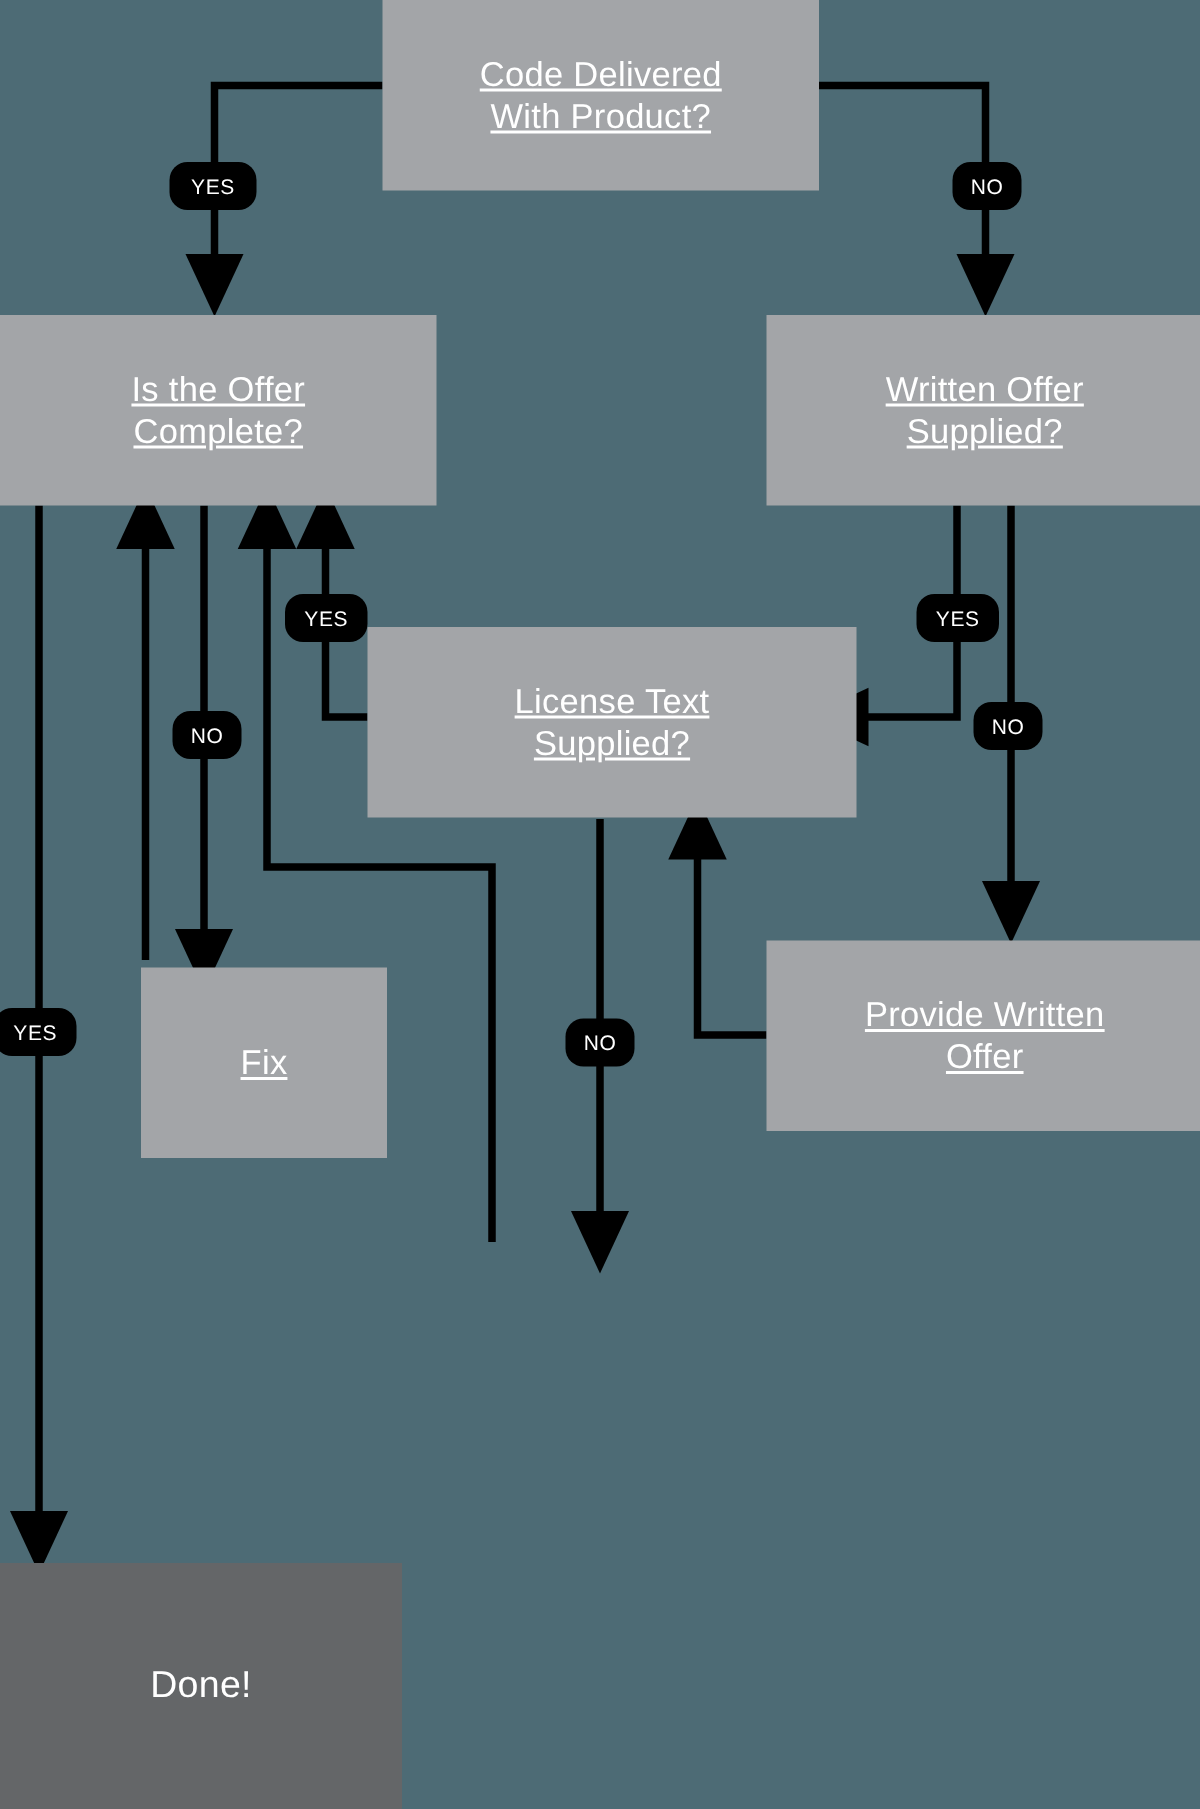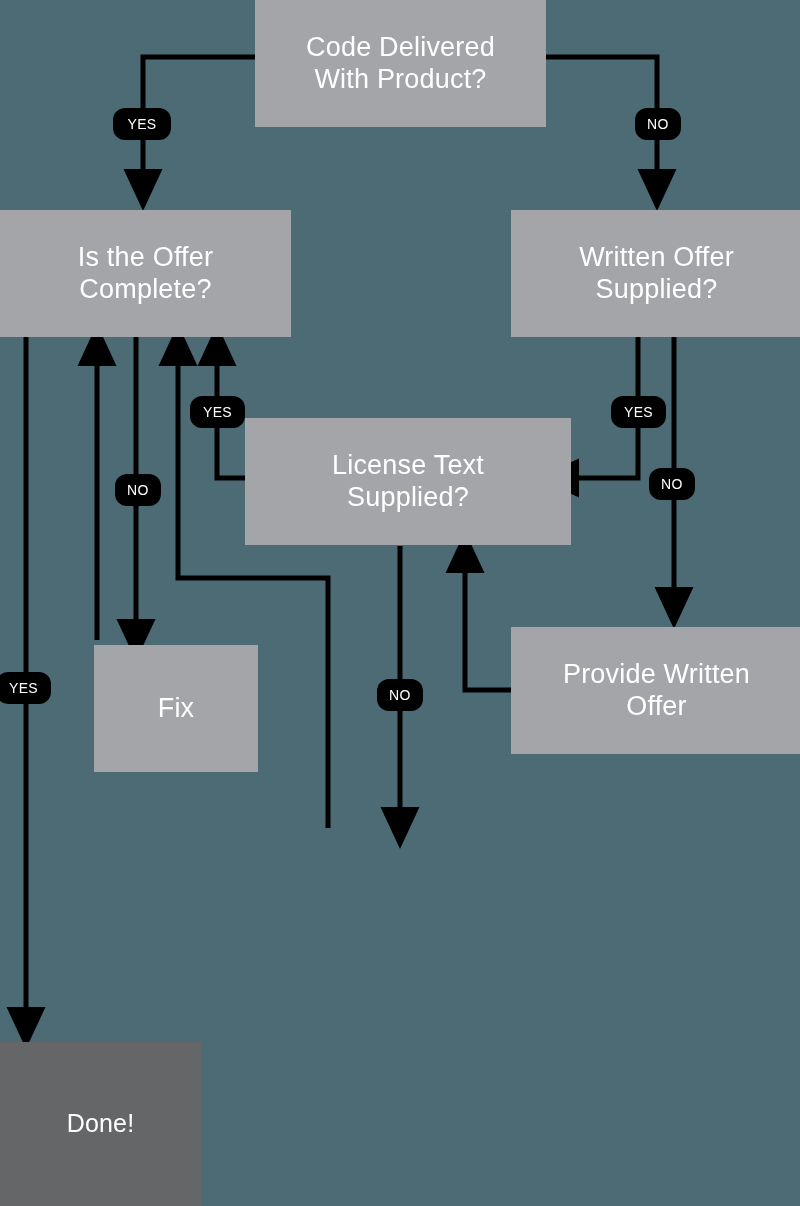--- a/index.html
+++ b/index.html
@@ -16,21 +16,21 @@
     display:flex;align-items:center;justify-content:center;
     text-align:center;
     color:#ffffff;
     font-weight:300;
     line-height:1.18;
     box-sizing:border-box;
     padding:4px 10px;
     white-space:pre-line;
     letter-spacing:.2px;
   }
-  .node.decision,.node.process{background:#a3a5a8;font-size:27px;}
+  .node.decision,.node.process{background:#a3a5a8;font-size:23px;text-decoration:underline;}
   .node.terminal{background:#646668;font-size:25px;}
   svg.wires{position:absolute;left:0;top:0;width:800px;height:1206px;pointer-events:none;}
   .badge{
     position:absolute;
     background:#000000;
     color:#ffffff;
     font-size:14px;
     font-weight:400;
     display:flex;align-items:center;justify-content:center;
     letter-spacing:.4px;
@@ -96,21 +96,21 @@
   <div class="node process" style="left:94px;top:645px;width:164px;height:127px;">
     <span>Fix</span>
   </div>
 
   <div class="node process" style="left:511px;top:627px;width:291px;height:127px;">
     <span>Provide Written
 Offer</span>
   </div>
 
 
-  <div class="node terminal" style="left:0px;top:1042px;width:201px;height:164px;">
+  <div class="node terminal" style="left:0px;top:1042px;width:268px;height:164px;">
     <span>Done!</span>
   </div>
 
   <div class="badge" style="left:113px;top:108px;width:58px;height:32px;">
     <span>YES</span>
   </div>
 
   <div class="badge" style="left:635px;top:108px;width:46px;height:32px;">
     <span>NO</span>
   </div>

